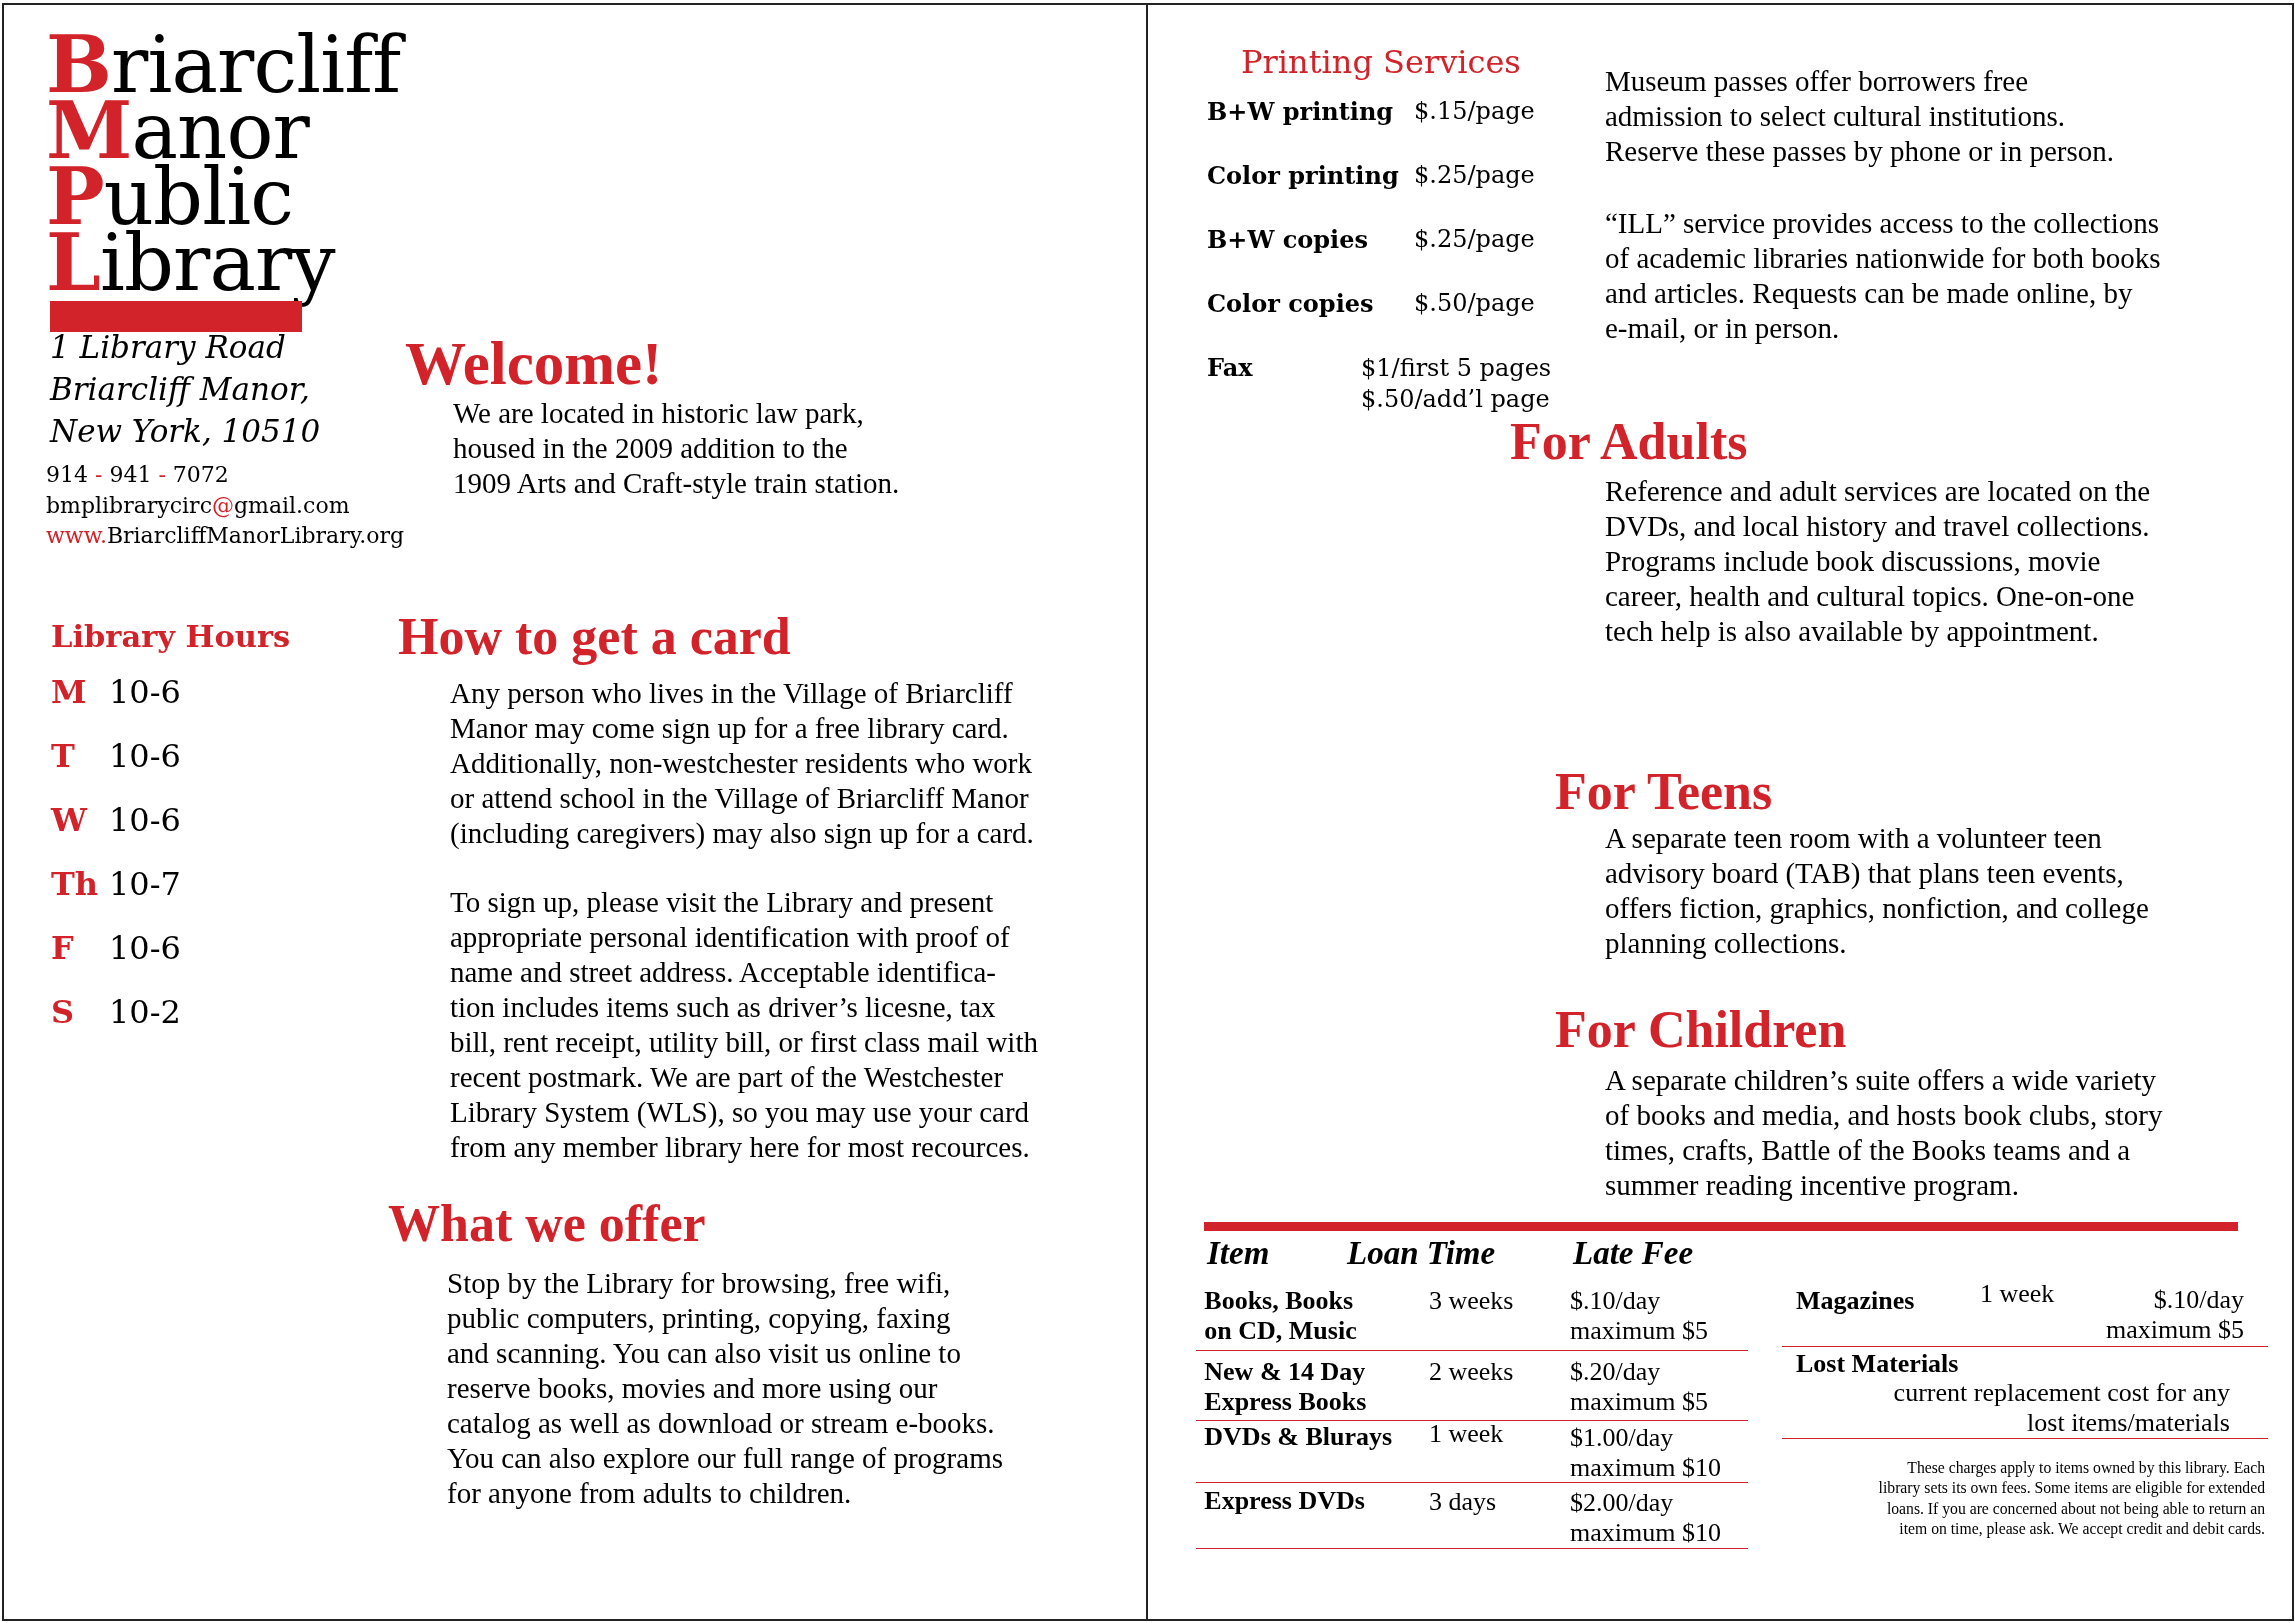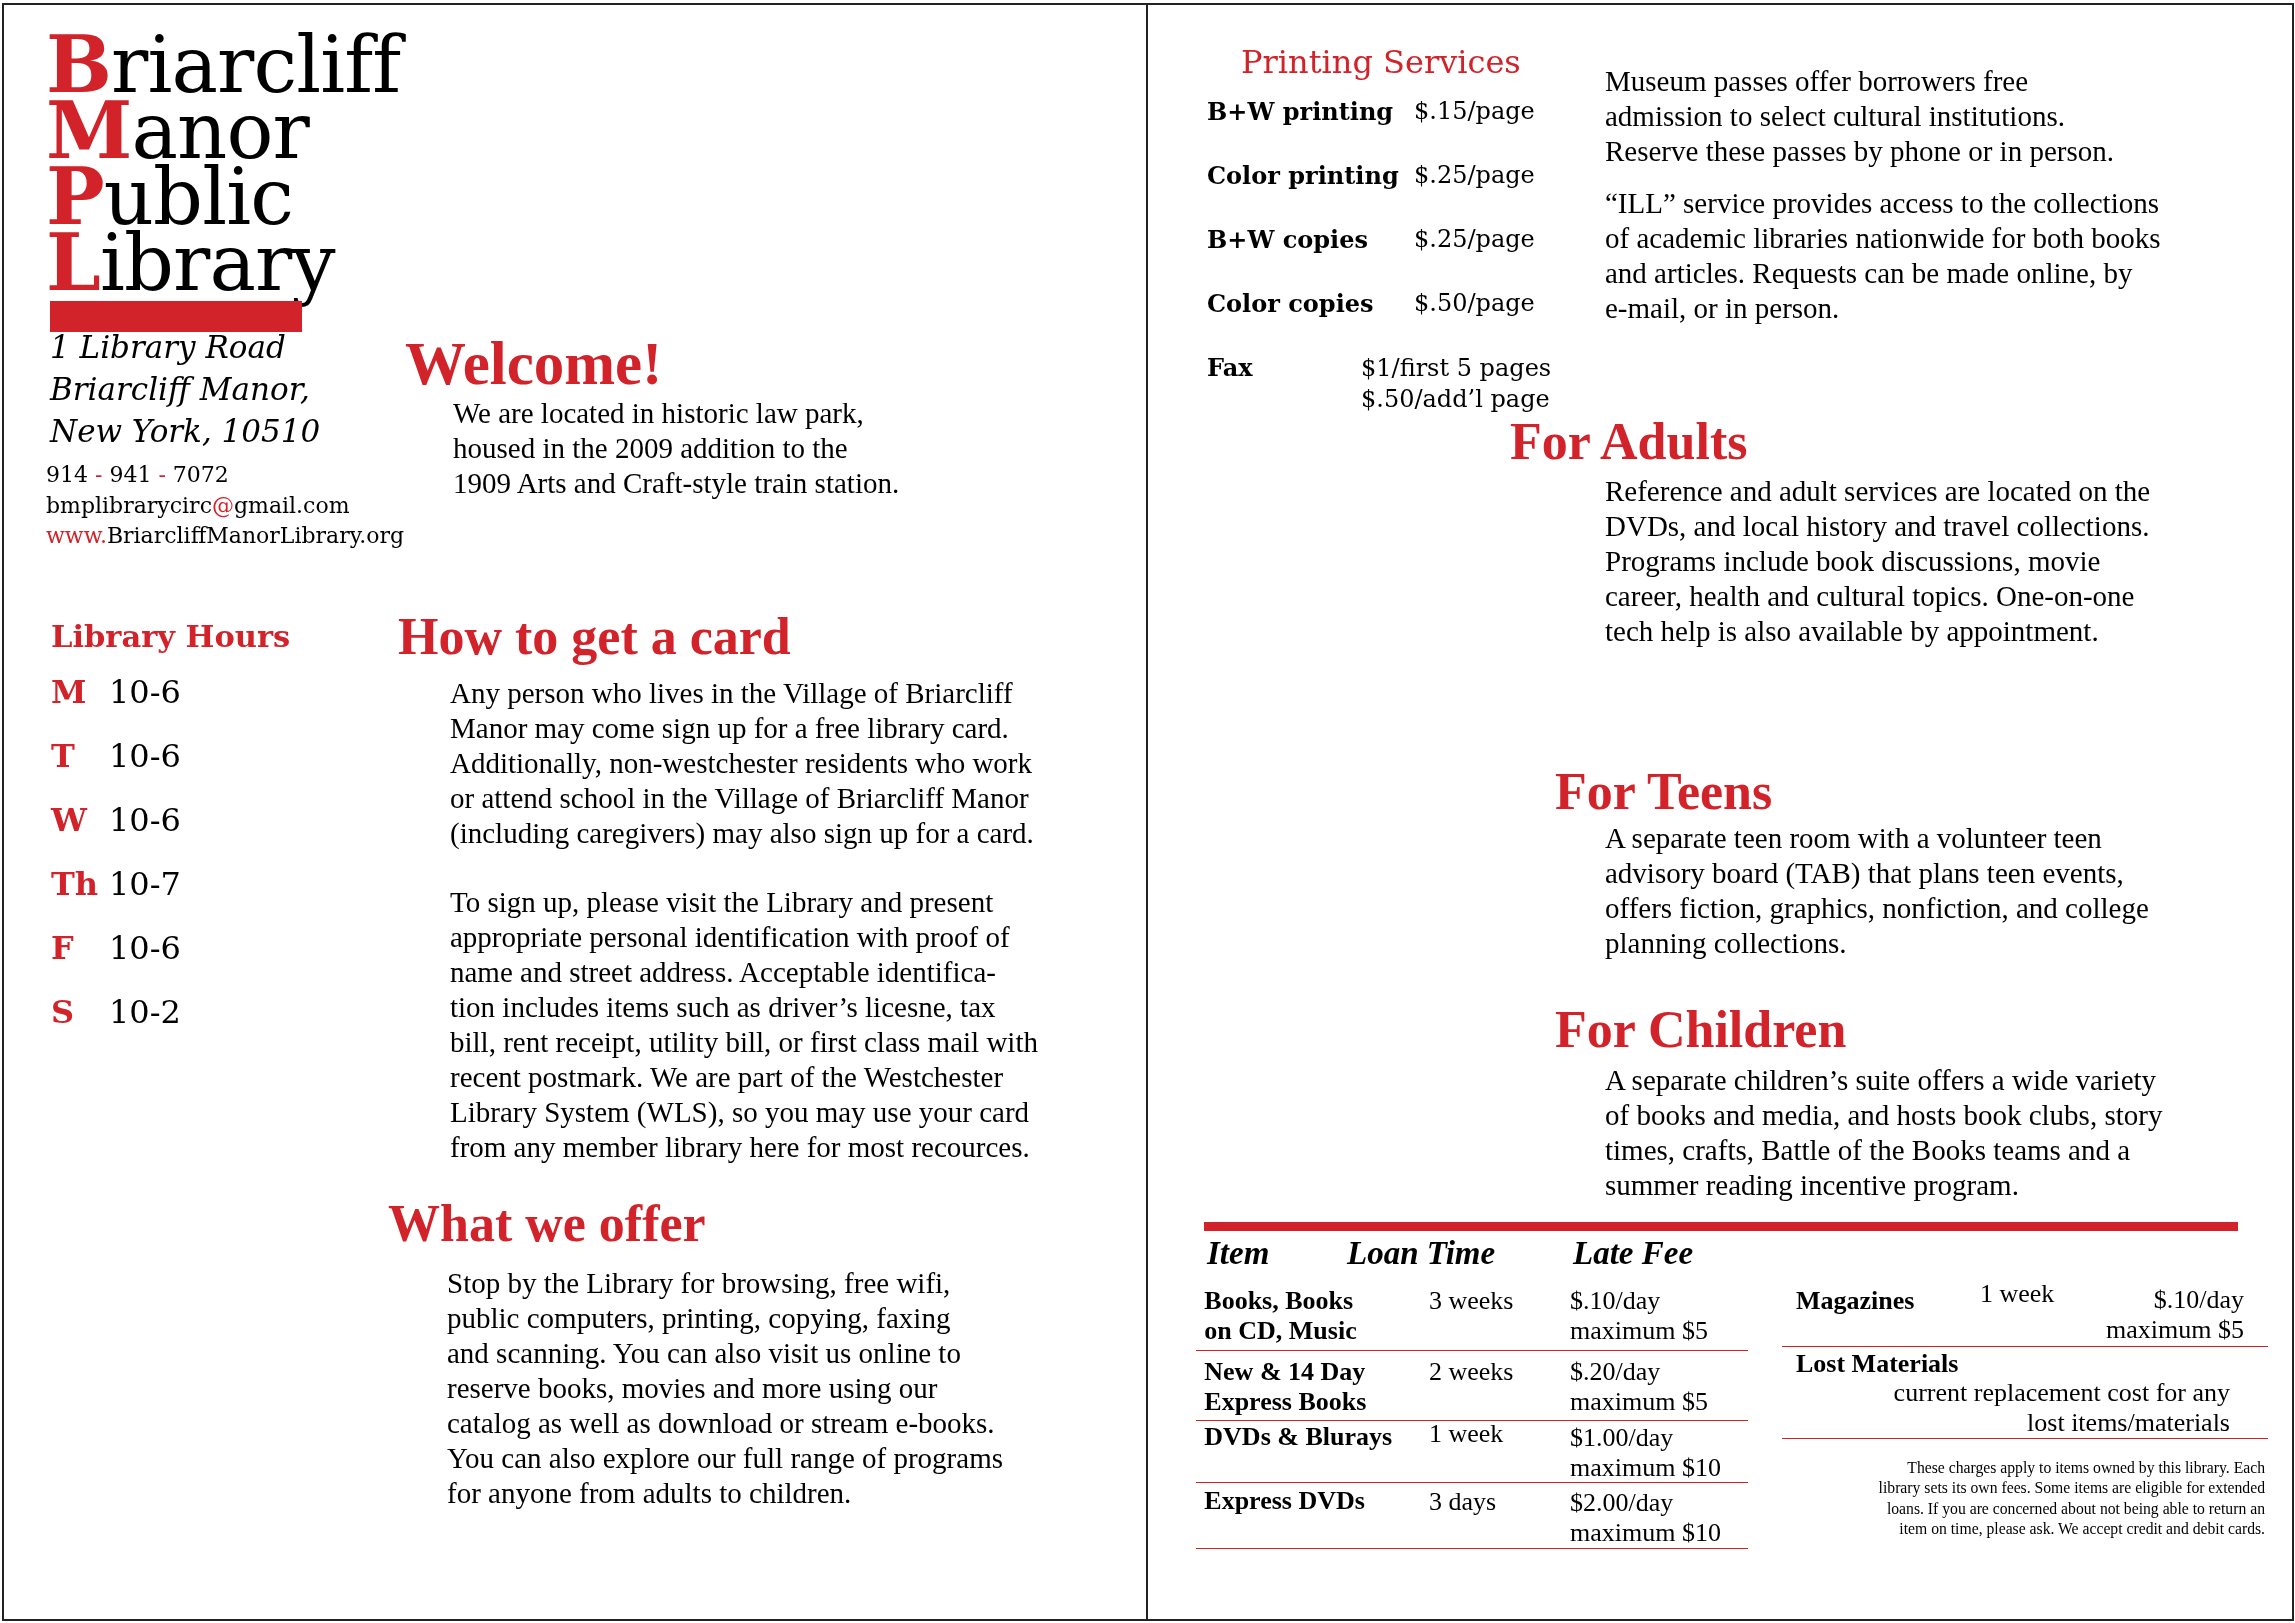--- a/index.html
+++ b/index.html
@@ -42,21 +42,21 @@
 
   
   .print-title { left: 1241px; top: 43px; font-size: 32px; font-weight: normal; color: #D2232A; white-space: nowrap; }
   .print-table { left: 1207px; top: 97px; font-size: 24px; }
   .print-row { position: relative; height: 64px; }
   .print-label { position: absolute; left: 0; font-weight: bold; white-space: nowrap; }
   .print-price { position: absolute; left: 207px; white-space: nowrap; }
   .print-row.fax .print-price { left: 154px; line-height: 30.5px; }
 
   .museum-p { left: 1605px; top: 64px; width: 648px; }
-  .ill-p { left: 1605px; top: 186px; width: 648px; }
+  .ill-p { left: 1605px; top: 206px; width: 648px; }
   .adults-h { left: 1510px; top: 416px; }
   .adults-p { left: 1605px; top: 474px; width: 648px; }
   .teens-h { left: 1555px; top: 766px; }
   .teens-p { left: 1605px; top: 821px; width: 648px; }
   .children-h { left: 1555px; top: 1004px; }
   .children-p { left: 1605px; top: 1063px; width: 648px; }
 
   
   .table-bar { left: 1204px; top: 1222px; width: 1034px; height: 9.3px; background: #D2232A; }
   .th { top: 1235px; font-family: "Liberation Serif", serif; font-style: italic; font-weight: bold; font-size: 33px; white-space: nowrap; }

